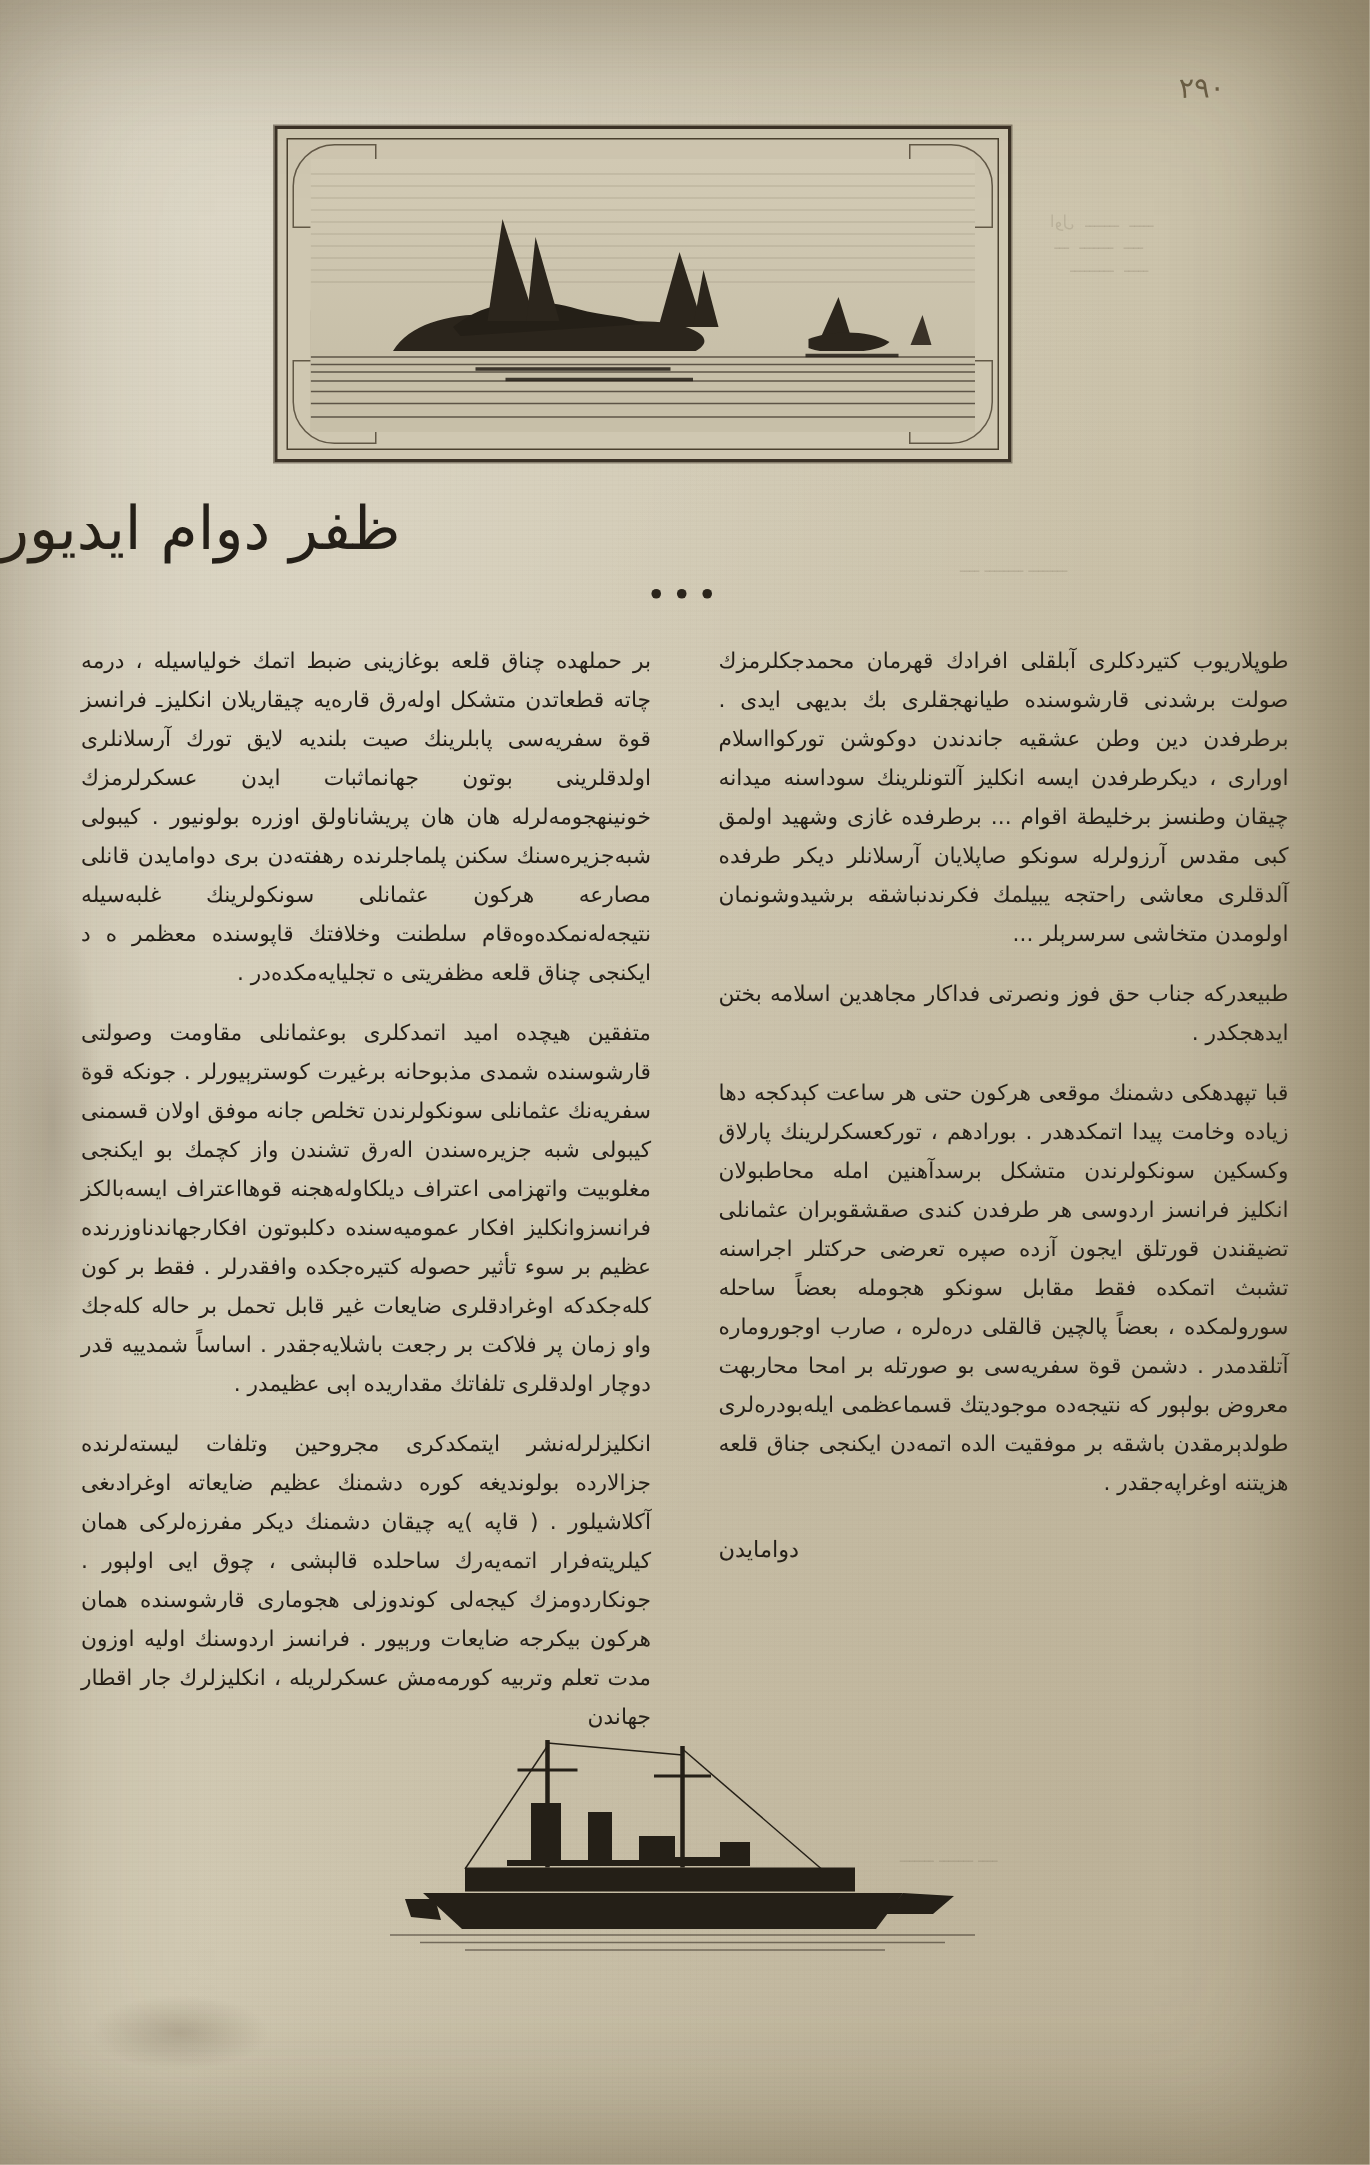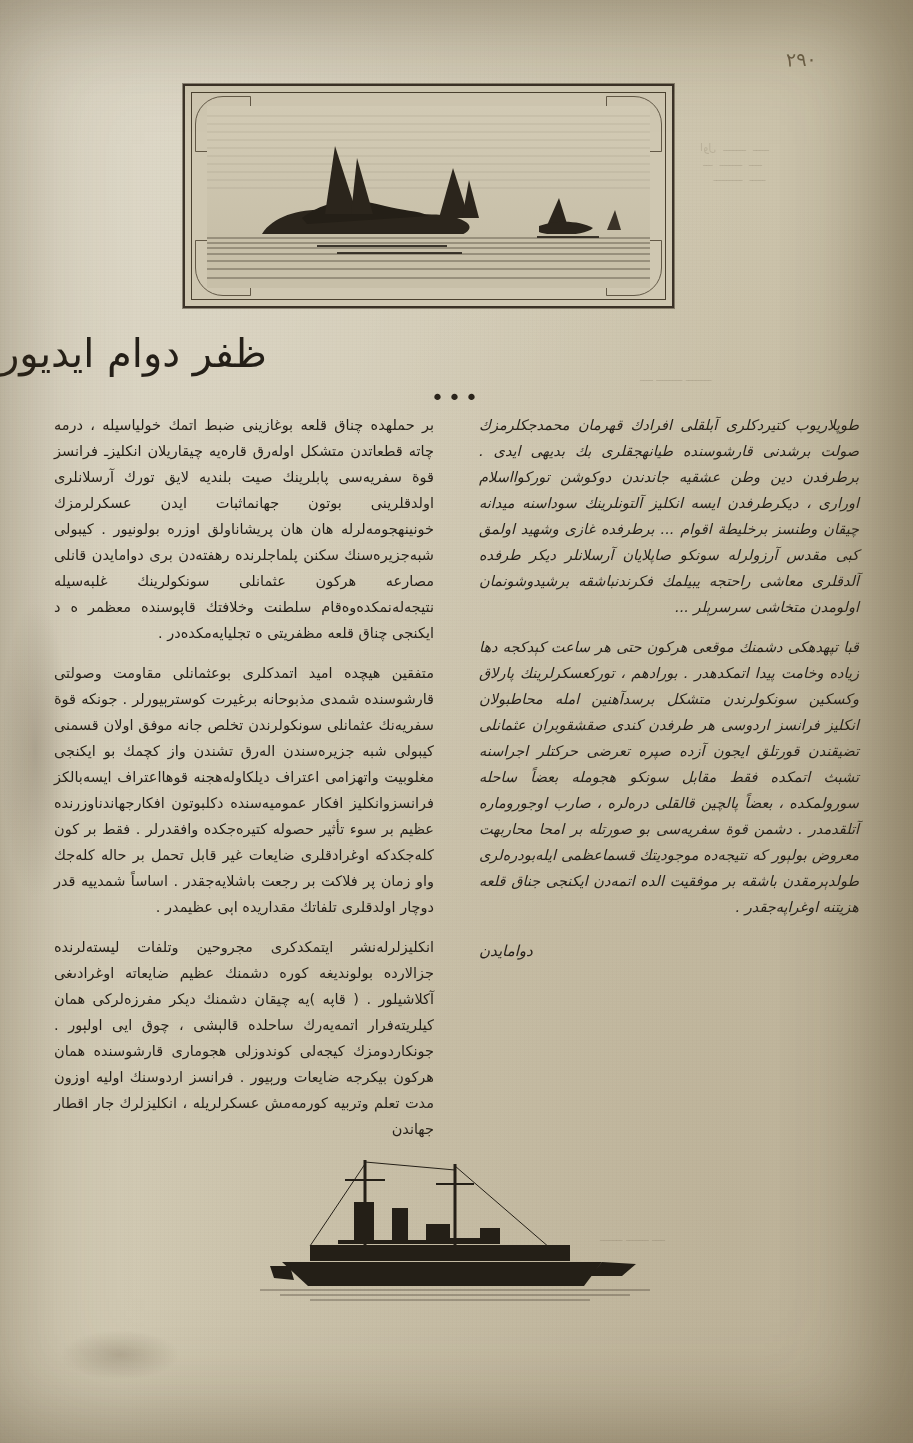--- a/index.html
+++ b/index.html
@@ -91,28 +91,28 @@
     position:absolute;top:385px;left:0;right:0;text-align:center;
     font-size:22px;color:#2a241b;letter-spacing:4px;
   }
 
   
   .cols{
     position:absolute;top:412px;left:54px;width:805px;height:700px;
     direction:rtl;
   }
   .col{
-    position:absolute;top:0;width:380px;
+    position:absolute;top:16px;width:380px;
     font-size:14.5px;
     line-height:26px;
     color:#251f17;
     text-align:justify;
     direction:rtl;
   }
-  .col.right{right:0;font-style:italic;}
+  .col.right{right:0;}
   .col.left{left:0;}
   .col p{margin:0 0 14px 0;}
   .sig{
     margin-top:18px;
     text-align:left;
     font-size:15px;
     letter-spacing:1px;
   }
 
   
@@ -206,20 +206,21 @@
       </svg>
     </div>
   </div>
 
   <div class="title">ظفر دوام ايديور</div>
   <div class="title-dots">•••</div>
 
   <div class="cols">
     <div class="col right">
       <p>طوپلاريوب كتيردكلری آبلقلی افرادك قهرمان محمدجكلرمزك صولت برشدنی قارشوسنده طيانهجقلری بك بديهی ايدی . برطرفدن دين وطن عشقيه جاندندن دوكوشن توركوااسلام اوراری ، ديكرطرفدن ايسه انكليز آلتونلرينك سوداسنه ميدانه چيقان وطنسز برخليطة اقوام ... برطرفده غازی وشهيد اولمق كبی مقدس آرزولرله سونكو صاپلايان آرسلانلر ديكر طرفده آلدقلری معاشی راحتجه يبيلمك فكرندنباشقه برشیدوشونمان اولومدن متخاشی سرسرېلر ...</p>
+      <p>طبيعدركه جناب حق فوز ونصرتی فداكار مجاهدين اسلامه بختن ايدهجكدر .</p>
       <p>قبا تپهدهكی دشمنك موقعی هركون حتی هر ساعت كېدكجه دها زياده وخامت پيدا اتمكدهدر . بورادهم ، توركعسكرلرينك پارلاق وكسكين سونكولرندن متشكل برسدآهنين امله محاطبولان انكليز فرانسز اردوسی هر طرفدن كندی صقشقوبران عثمانلی تضيقندن قورتلق ايجون آزده صپره تعرضی حركتلر اجراسنه تشبث اتمكده فقط مقابل سونكو هجومله بعضاً ساحله سورولمكده ، بعضاً پالچين قالقلی درەلره ، صارب اوجورومارە آتلقدمدر . دشمن قوة سفريەسی بو صورتله بر امحا محاربهت معروض بولېور كه نتيجەده موجوديتك قسماعظمی ايلەبودرەلری طولدېرمقدن باشقه بر موفقيت الده اتمەدن ايكنجی جناق قلعه هزيتنه اوغراپەجقدر .</p>
       <div class="sig">دوامايدن</div>
     </div>
     <div class="col left">
       <p>بر حملهده چناق قلعه بوغازینی ضبط اتمك خولياسيله ، درمه چاته قطعاتدن متشكل اولەرق قارەيه چيقاريلان انكليزـ فرانسز قوة سفريەسی پابلرينك صيت بلنديه لايق تورك آرسلانلری اولدقلرينی بوتون جهانماثبات ايدن عسكرلرمزك خونينهجومەلرله هان هان پريشاناولق اوزره بولونيور . كيبولی شبەجزيرەسنك سكنن پلماجلرنده رهفتەدن بری دوامايدن قانلی مصارعه هركون عثمانلی سونكولرينك غلبەسيله نتيجەلەنمكدەوەقام سلطنت وخلافتك قاپوسنده معظمر ه د ايكنجی چناق قلعه مظفريتی ه تجلیايەمكدەدر .</p>
       <p>متفقين هيچدە اميد اتمدكلری بوعثمانلی مقاومت وصولتی قارشوسنده شمدی مذبوحانه برغيرت كوسترېيورلر . جونكه قوة سفريەنك عثمانلی سونكولرندن تخلص جانه موفق اولان قسمنی كيبولی شبە جزيرەسندن الەرق تشندن واز كچمك بو ايكنجی مغلوبيت واتهزامی اعتراف ديلكاولەهجنه قوهااعتراف ايسەبالكز فرانسزوانكليز افكار عموميەسنده دكلبوتون افكارجهاندناوزرنده عظيم بر سوء تأثير حصولە كتيرەجكدە وافقدرلر . فقط بر كون كلەجكدكه اوغرادقلری ضايعات غير قابل تحمل بر حاله كلەجك واو زمان پر فلاكت بر رجعت باشلايەجقدر . اساساً شمدیيه قدر دوچار اولدقلری تلفاتك مقداريدە اېی عظيمدر .</p>
       <p>انكليزلرلەنشر ايتمكدكری مجروحين وتلفات ليستەلرندە جزالاردە بولونديغه كوره دشمنك عظيم ضايعاته اوغرادىغی آكلاشيلور . ( قاپه )يه چيقان دشمنك ديكر مفرزەلركی همان كيلريتەفرار اتمەيەرك ساحلدە قالېشی ، چوق ایی اولېور . جونكاردومزك كيجەلی كوندوزلی هجومارى قارشوسنده همان هركون بيكرجه ضايعات ورېيور . فرانسز اردوسنك اولیه اوزون مدت تعلم وتربيه كورمەمش عسكرلريله ، انكليزلرك جار اقطار جهاندن</p>
     </div>
   </div>
 

